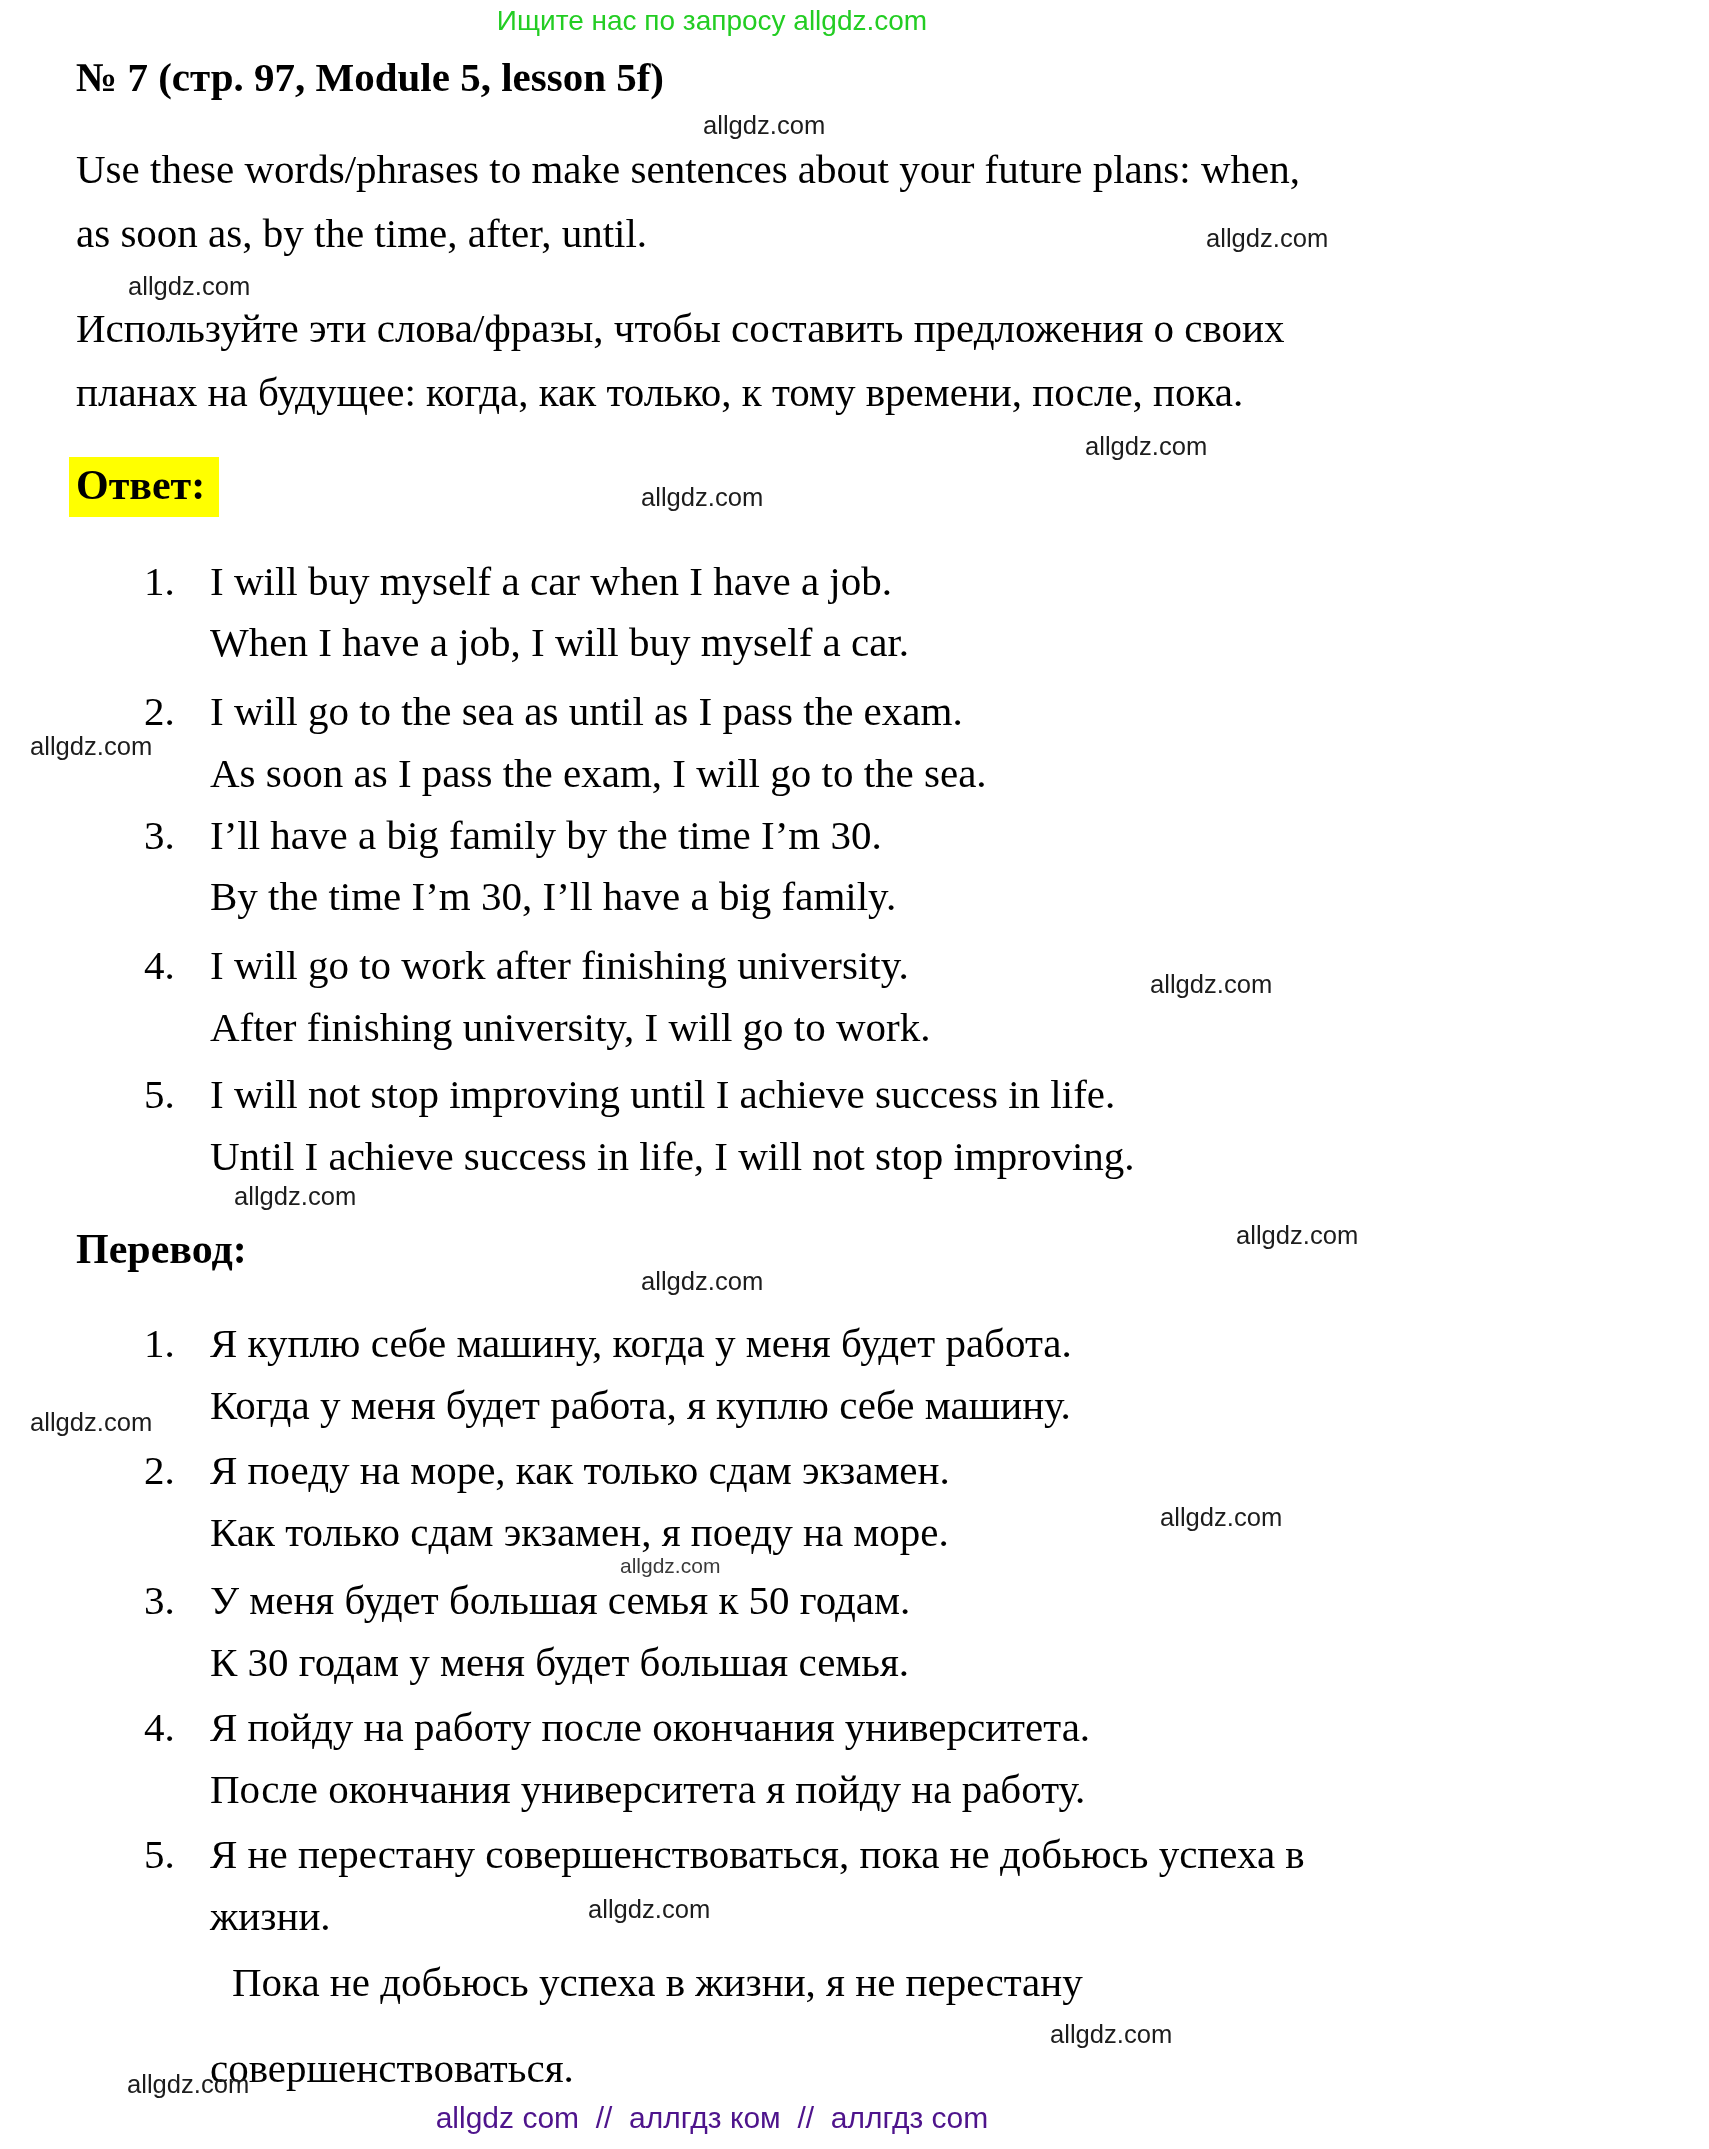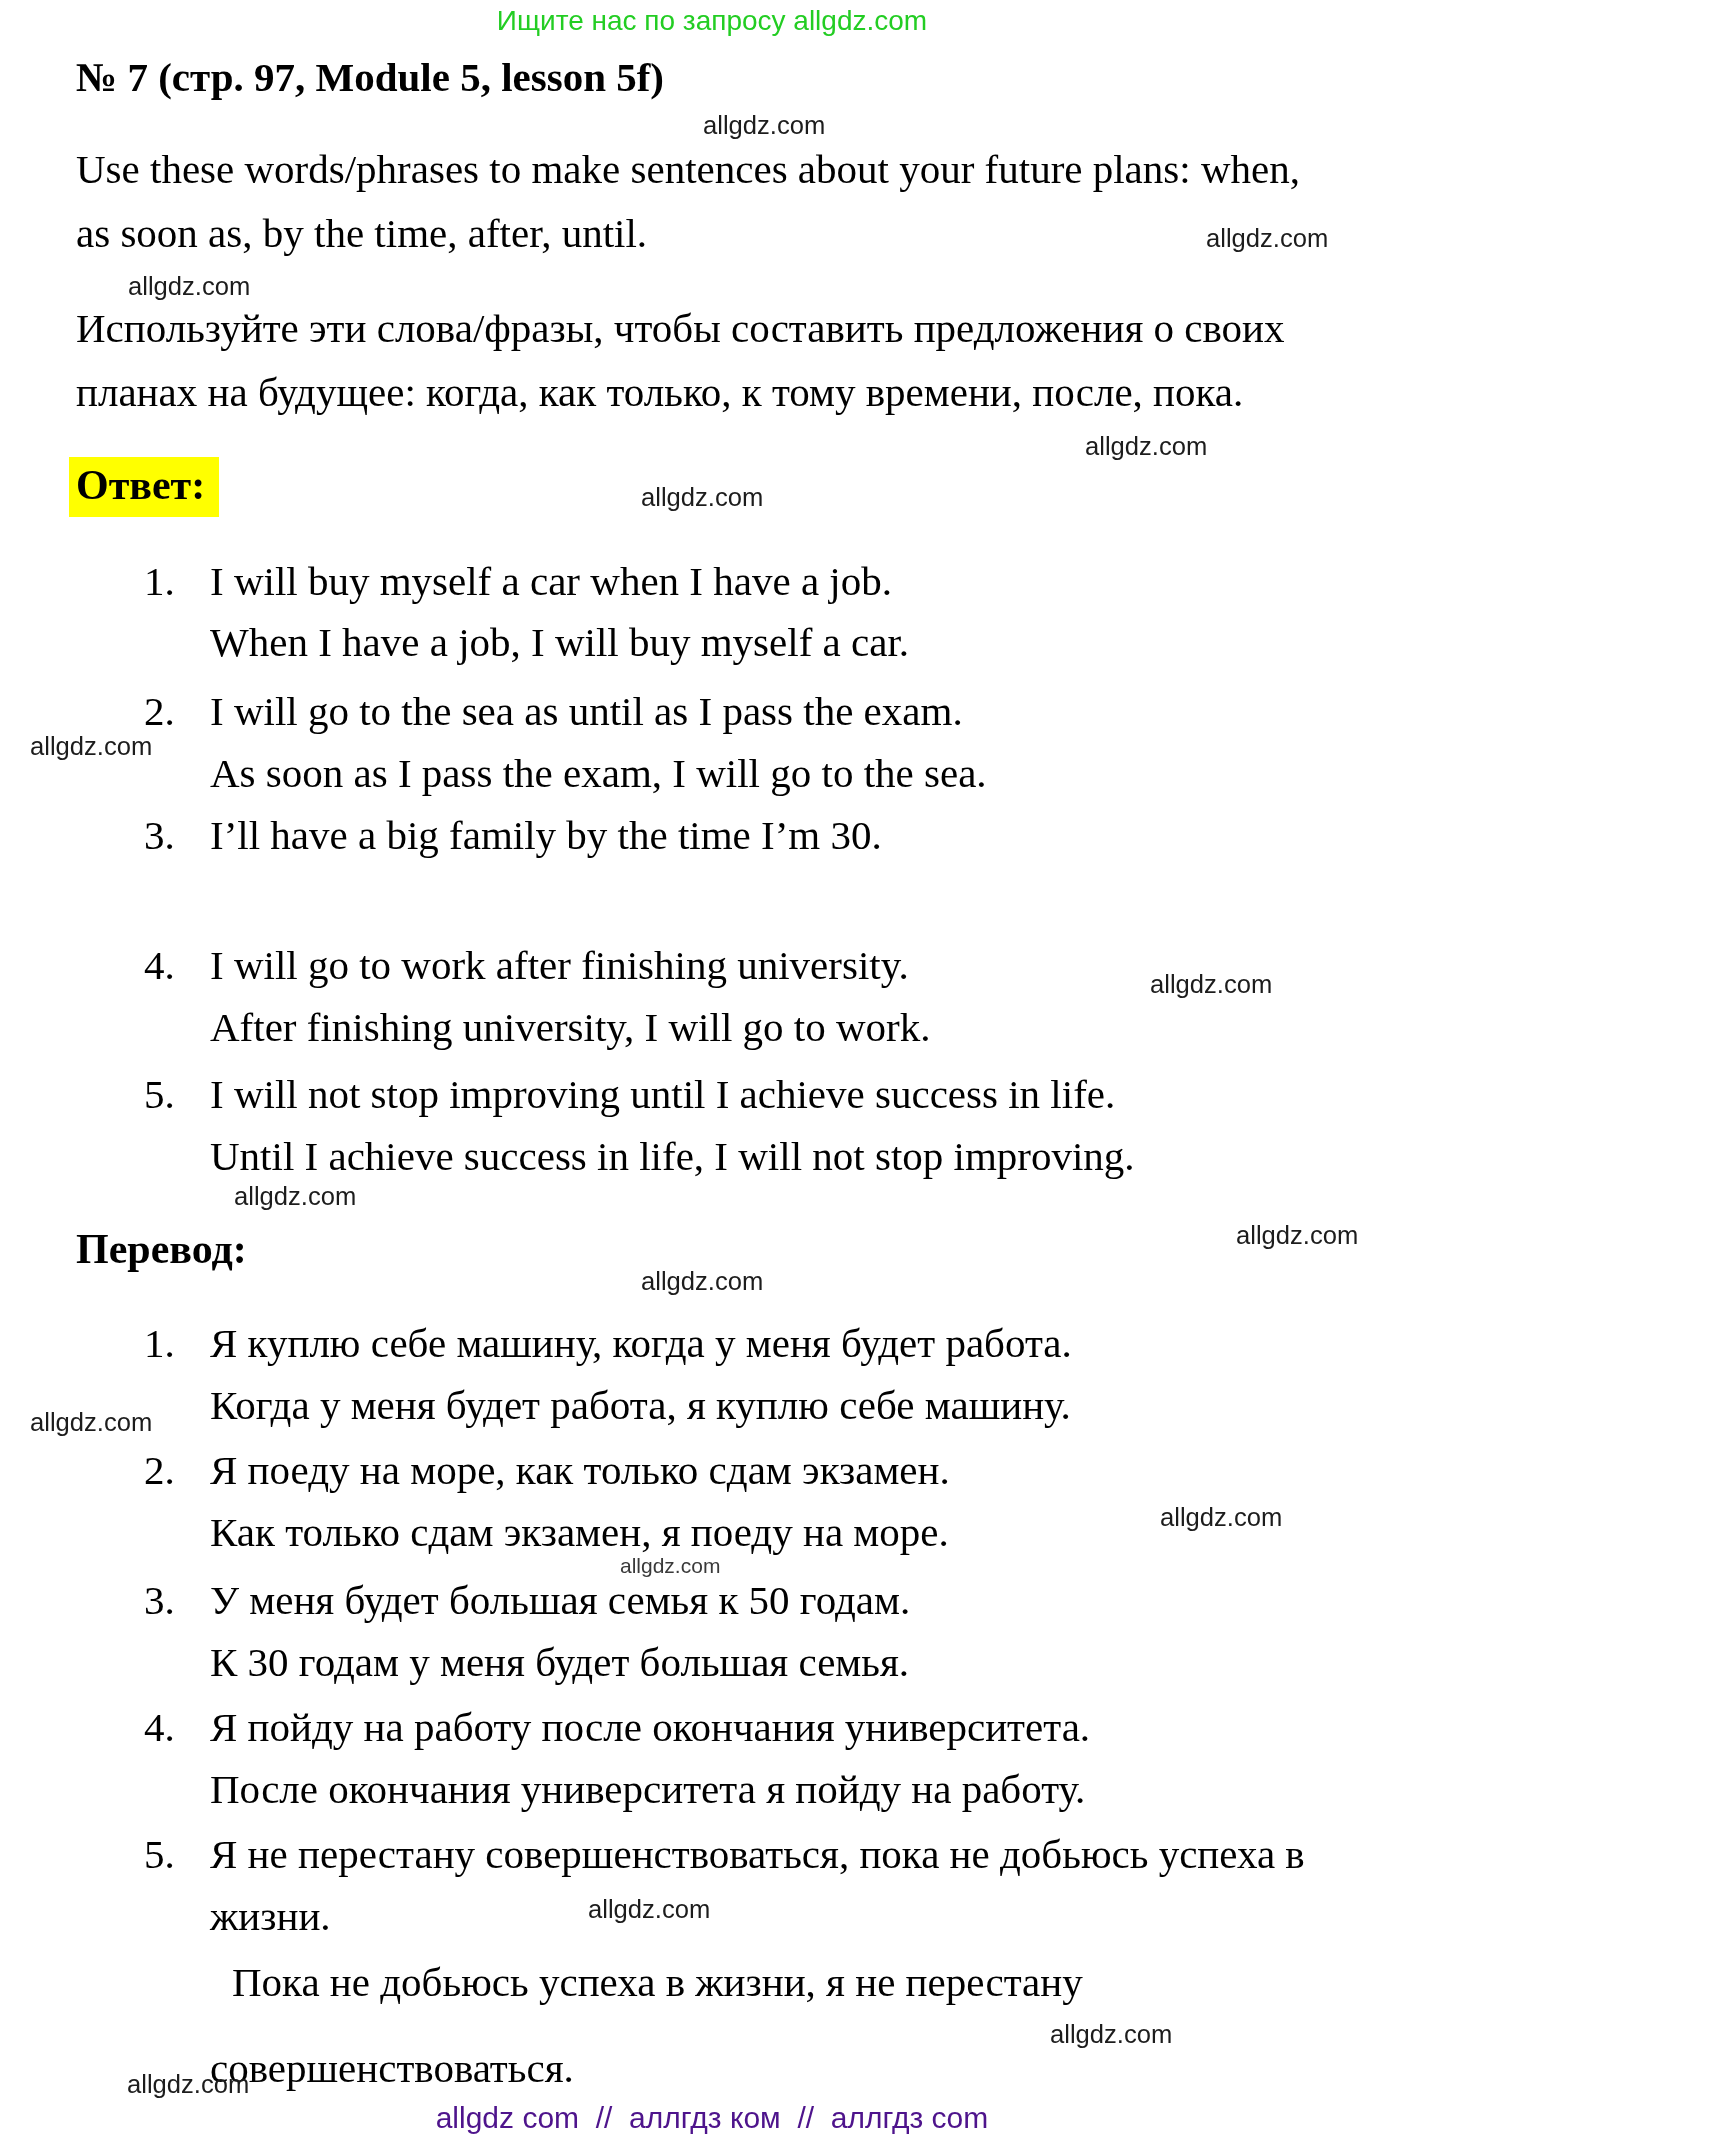--- a/index.html
+++ b/index.html
@@ -106,20 +106,21 @@
   <div class="line" style="left:210px;top:558px;">I will buy myself a car when I have a job.</div>
   <div class="line" style="left:210px;top:619px;">When I have a job, I will buy myself a car.</div>
 
   <div class="line" style="left:144px;top:688px;">2.</div>
   <div class="line" style="left:210px;top:688px;">I will go to the sea as until as I pass the exam.</div>
   <div class="wm" style="left:30px;top:732px;">allgdz.com</div>
   <div class="line" style="left:210px;top:750px;">As soon as I pass the exam, I will go to the sea.</div>
 
   <div class="line" style="left:144px;top:812px;">3.</div>
   <div class="line" style="left:210px;top:812px;">I’ll have a big family by the time I’m 30.</div>
+  <div class="line" style="left:210px;top:873px;">By the time I’m 30, I’ll have a big family.</div>
 
   <div class="line" style="left:144px;top:942px;">4.</div>
   <div class="line" style="left:210px;top:942px;">I will go to work after finishing university.</div>
   <div class="wm" style="left:1150px;top:970px;">allgdz.com</div>
   <div class="line" style="left:210px;top:1004px;">After finishing university, I will go to work.</div>
 
   <div class="line" style="left:144px;top:1071px;">5.</div>
   <div class="line" style="left:210px;top:1071px;">I will not stop improving until I achieve success in life.</div>
   <div class="line" style="left:210px;top:1133px;">Until I achieve success in life, I will not stop improving.</div>
 

